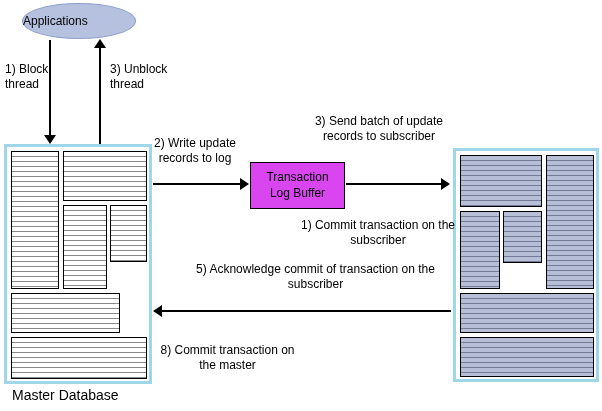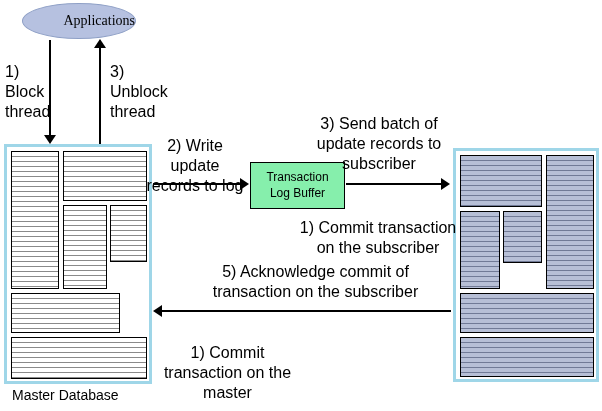--- a/index.html
+++ b/index.html
@@ -6,42 +6,41 @@
   .stage {
     position: relative;
     width: 602px; height: 411px;
     background: #fff;
     font-family: "Liberation Sans", sans-serif;
     color: #000;
     overflow: hidden;
   }
   .lbl {
     position: absolute;
-    font-size: 16px;
+    font-size: 12px;
     line-height: 1.25;
   }
   .center { text-align: center; }
   .node-label {
     position: absolute;
     font-size: 14px;
   }
   .ellipse {
     position: absolute;
     left: 22px; top: 3px; width: 112px; height: 34px;
     background: var(--ellipse-fill);
     border: 1px solid var(--ellipse-border);
     border-radius: 50%;
-    display: flex; align-items: center; justify-content: flex-end;
-    font-size: 14px;
-    font-family: Liberation Serif, serif;
+    display: flex; align-items: center; justify-content: flex-start;
+    font-size: 12px;
   }
   .buffer-box {
     position: absolute;
     left: 250px; top: 162px; width: 93px; height: 45px;
-    background: #86efac;
+    background: #d946ef;
     border: 1px solid #000;
     display: flex; align-items: center; justify-content: center;
     text-align: center;
     font-size: 12px; line-height: 1.3;
   }
   .buffer-box span { display: block; width: 82px; }
   .db-box {
     position: absolute;
     background: #fff;
     border: 3px solid var(--db-border);
@@ -130,15 +129,15 @@
   <div class="hline" style="left:346px; top:183px; width:96px;"></div>
   <div class="head-right" style="left:441px; top:178px;"></div>
   <div class="lbl center" style="left:298px; top:114px; width:162px;">3) Send batch of update records to subscriber</div>
 
   <div class="lbl center" style="left:292px; top:218px; width:172px;">1) Commit transaction on the subscriber</div>
 
   <div class="lbl center" style="left:193px; top:262px; width:245px;">5) Acknowledge commit of transaction on the subscriber</div>
   <div class="hline" style="left:161px; top:310px; width:290px;"></div>
   <div class="head-left" style="left:153px; top:305px;"></div>
 
-  <div class="lbl center" style="left:160px; top:343px; width:135px;">1) Commit transaction on the master</div>
+  <div class="lbl center" style="left:160px; top:343px; width:135px;">8) Commit transaction on the master</div>
 
 </div>
 
 </body></html>

